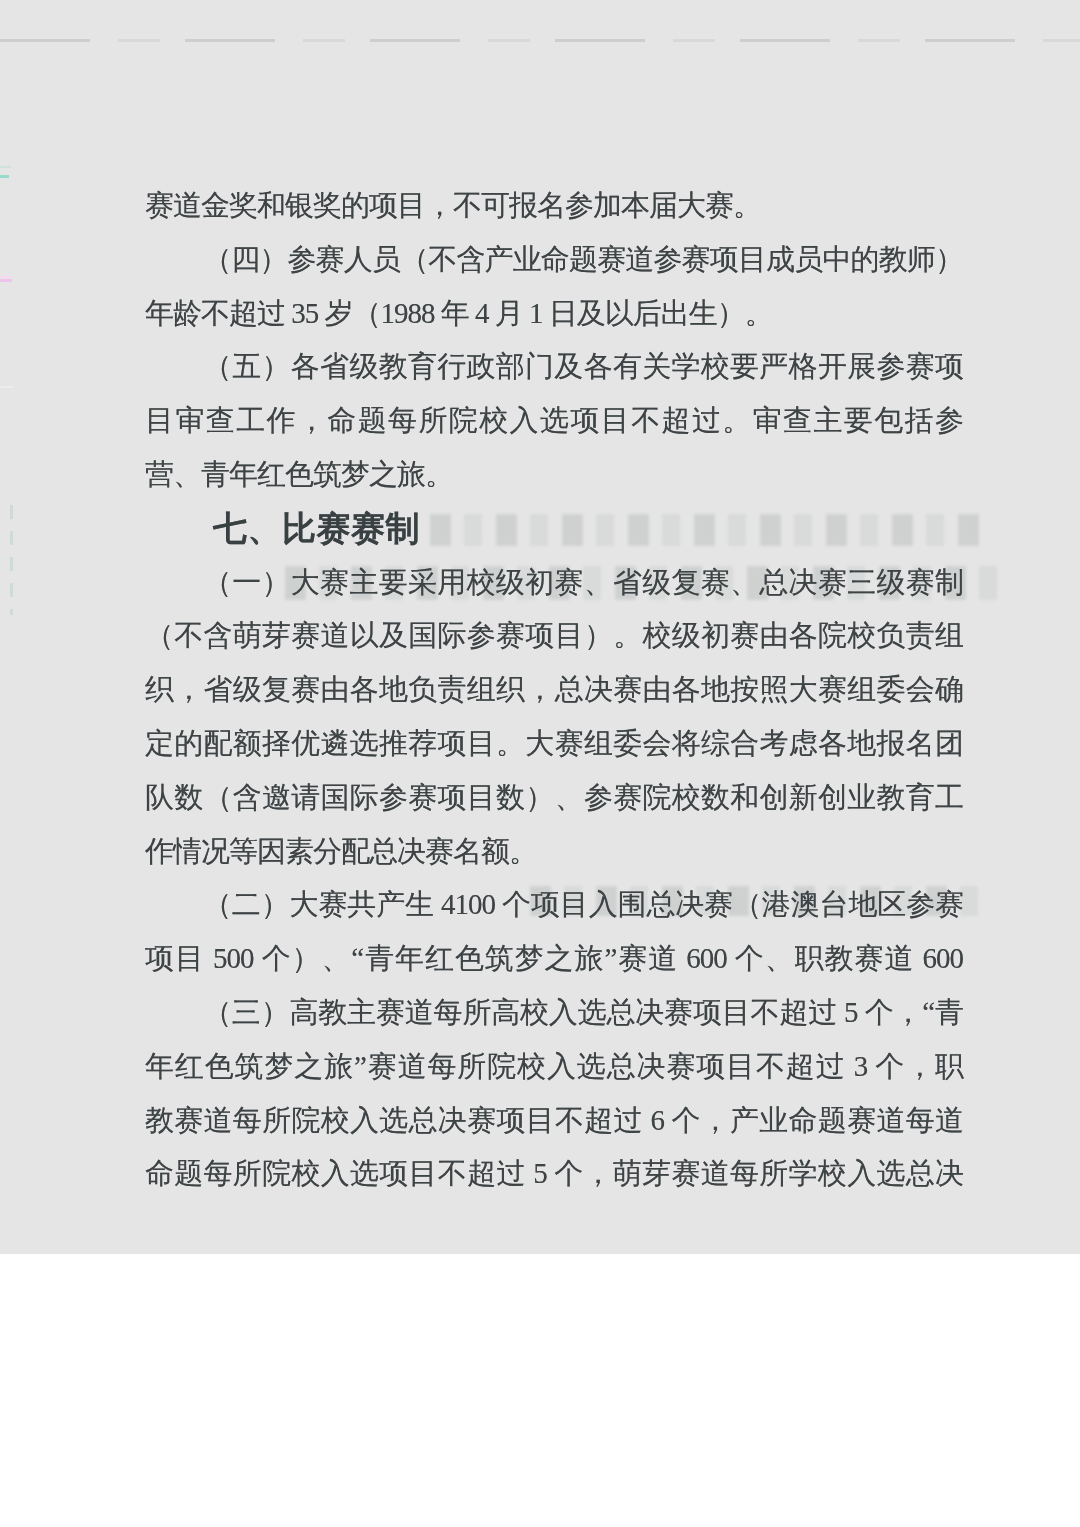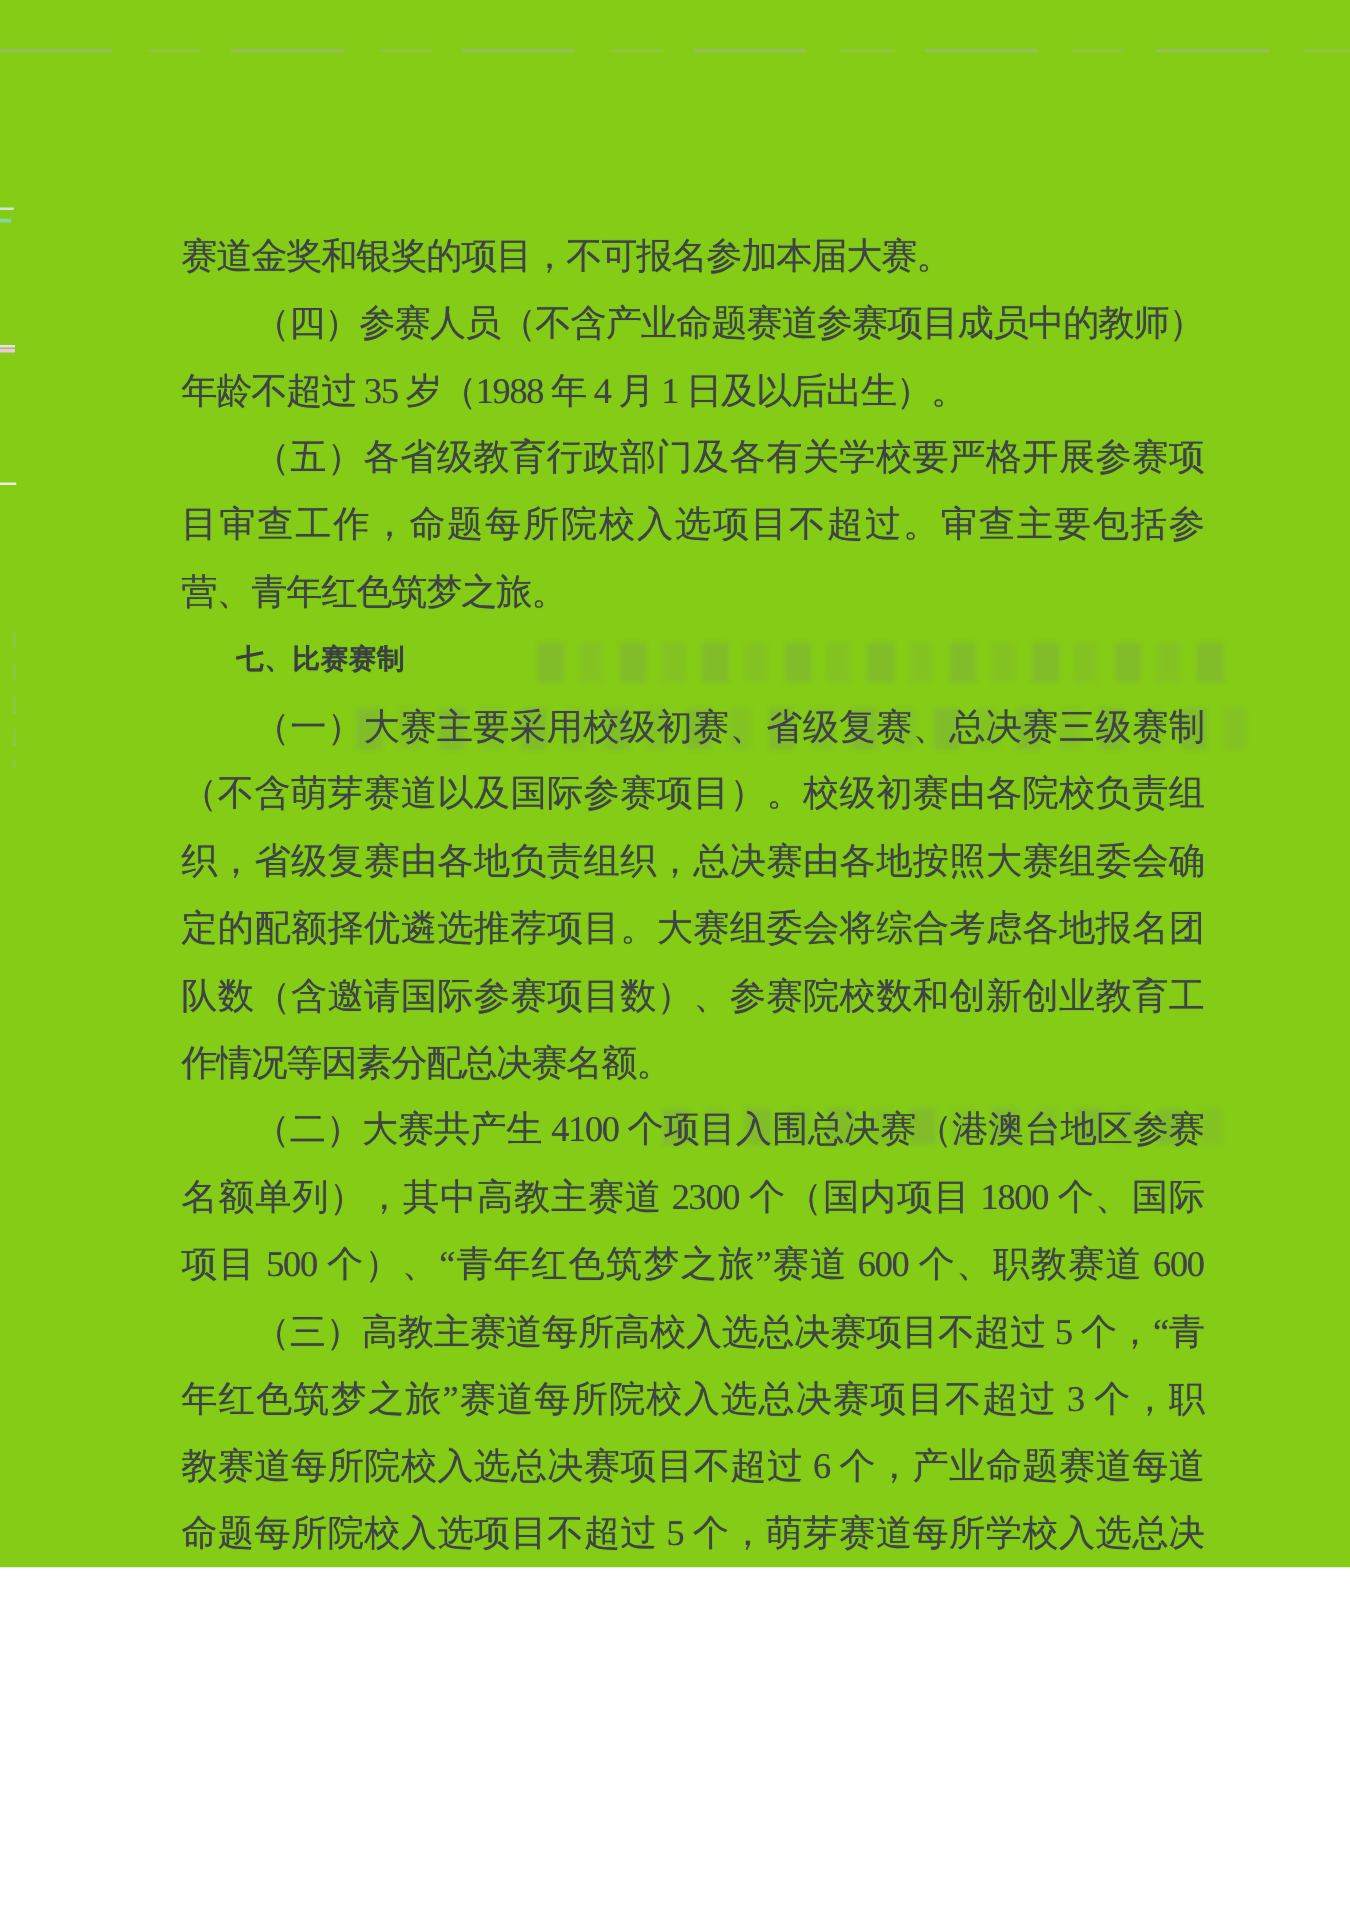--- a/index.html
+++ b/index.html
@@ -4,21 +4,21 @@
 <style>
   html, body {
     margin: 0;
     padding: 0;
     background: #ffffff;
   }
   .page {
     position: relative;
     width: 1080px;
     height: 1254px;
-    background: #84cc16;
+    background: #e5e5e5;
     overflow: hidden;
     font-family: "Liberation Serif", "DejaVu Serif", serif;
   }
 
   
   .doc {
     position: absolute;
     left: 145px;
     top: 179px;
     width: 818px;
@@ -32,23 +32,23 @@
     line-height: 53.8px;
     white-space: nowrap;
   }
   .ln.fill {
     white-space: normal;
     text-align: justify;
     text-align-last: justify;
   }
   .ln.ind { text-indent: 2em; }
   .ln.head {
-    font-family: Liberation Mono, monospace;
+    font-family: Liberation Sans, sans-serif;
     font-weight: bold;
-    font-size: 22px;
+    font-size: 34px;
     color: #394042;
     letter-spacing: 0.5px;
   }
   .footer {
     position: absolute;
     left: 178px;
     top: 1366px;
     font-size: 29px;
     line-height: 34px;
     color: #3b3f41;
@@ -132,21 +132,20 @@
     <div class="ln fill">目审查工作，命题每所院校入选项目不超过。审查主要包括参</div>
     <div class="ln">营、青年红色筑梦之旅。</div>
     <div class="ln ind head">七、比赛赛制</div>
     <div class="ln ind fill">（一）大赛主要采用校级初赛、省级复赛、总决赛三级赛制</div>
     <div class="ln fill">（不含萌芽赛道以及国际参赛项目）。校级初赛由各院校负责组</div>
     <div class="ln fill">织，省级复赛由各地负责组织，总决赛由各地按照大赛组委会确</div>
     <div class="ln fill">定的配额择优遴选推荐项目。大赛组委会将综合考虑各地报名团</div>
     <div class="ln fill">队数（含邀请国际参赛项目数）、参赛院校数和创新创业教育工</div>
     <div class="ln">作情况等因素分配总决赛名额。</div>
     <div class="ln ind fill">（二）大赛共产生 4100 个项目入围总决赛（港澳台地区参赛</div>
-    <div class="ln fill">名额单列），其中高教主赛道 2300 个（国内项目 1800 个、国际</div>
     <div class="ln fill">项目 500 个）、“青年红色筑梦之旅”赛道 600 个、职教赛道 600</div>
     <div class="ln ind fill">（三）高教主赛道每所高校入选总决赛项目不超过 5 个，“青</div>
     <div class="ln fill">年红色筑梦之旅”赛道每所院校入选总决赛项目不超过 3 个，职</div>
     <div class="ln fill">教赛道每所院校入选总决赛项目不超过 6 个，产业命题赛道每道</div>
     <div class="ln fill">命题每所院校入选项目不超过 5 个，萌芽赛道每所学校入选总决</div>
   </div>
 
   <div class="footer">— 6 —</div>
 
 </div>

